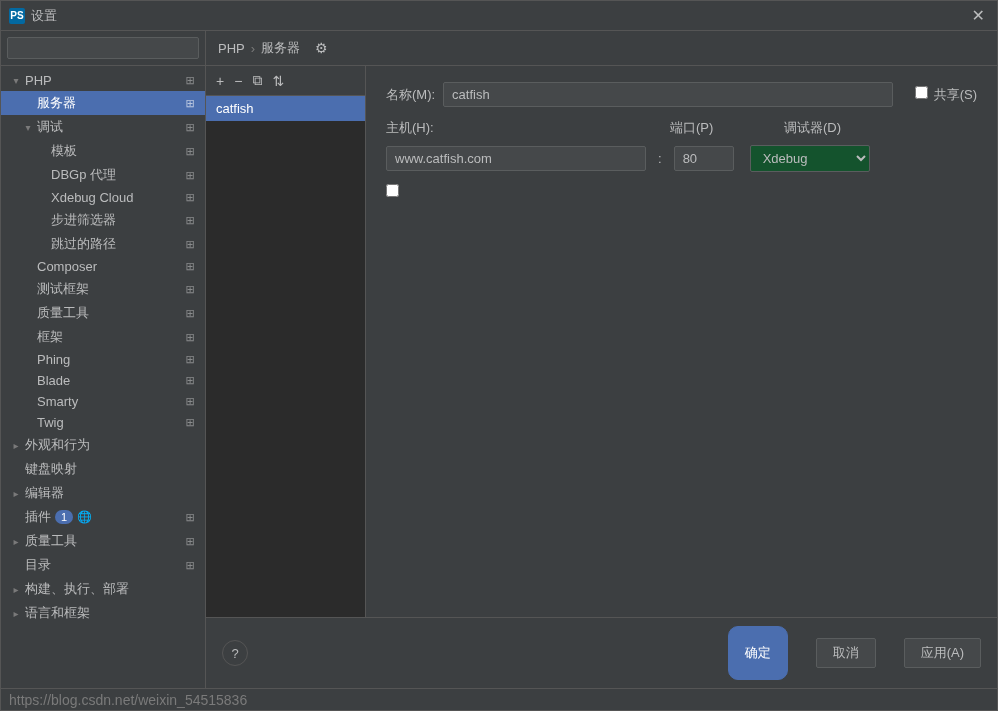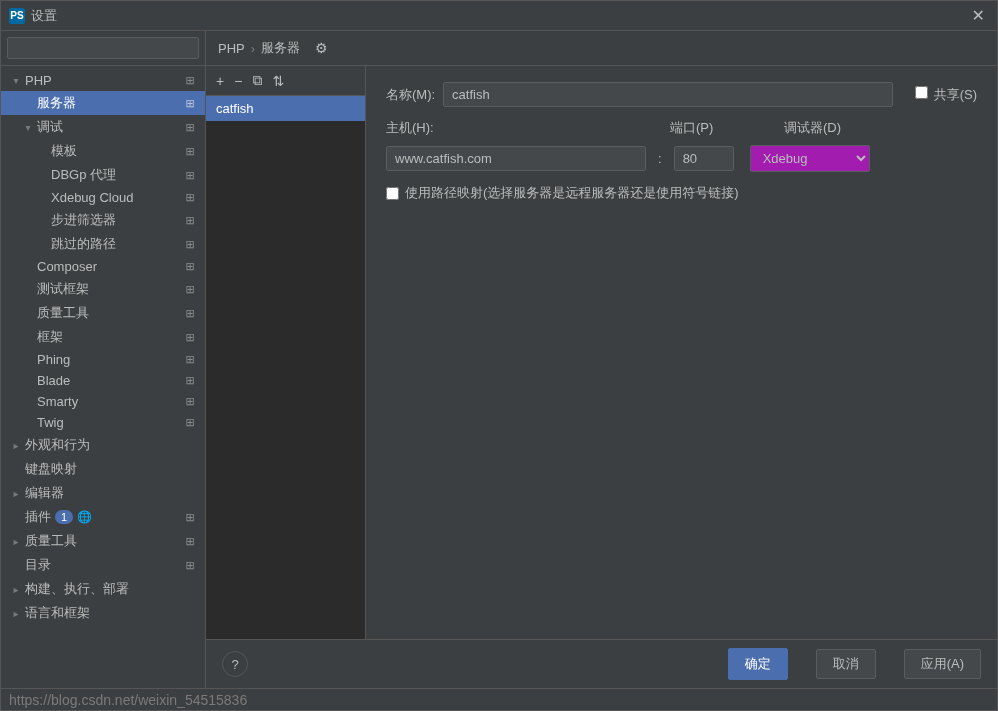--- a/index.html
+++ b/index.html
@@ -288,21 +288,21 @@
 
     .port-input {
       width: 60px;
     }
 
     .colon-sep {
       color: #bbbcbd;
     }
 
     .debugger-select {
-      background: #a21caf;
+      background: #14532d;
       border: 1px solid #5a5d5e;
       color: #bbbcbd;
       padding: 4px 8px;
       font-size: 13px;
       outline: none;
       border-radius: 2px;
       width: 120px;
     }
 
     .path-mapping-row {
@@ -338,24 +338,24 @@
       font-size: 13px;
       display: flex;
       align-items: center;
       justify-content: center;
     }
 
     .action-btn {
       background: #4b6eaf;
       border: 1px solid #4b6eaf;
       color: #ffffff;
-      padding: 6px 16px;
-      font-size: 13px;
-      cursor: pointer;
-      border-radius: 2px;
+      padding: 17px 16px;
+      font-size: 13px;
+      cursor: pointer;
+      border-radius: 10px;
       text-align: right;
     }
 
     .cancel-btn {
       background: #45484a;
       border: 1px solid #5a5d5e;
       color: #bbbcbd;
       padding: 5px 16px;
       font-size: 13px;
       cursor: pointer;
@@ -596,21 +596,20 @@
               <input class="form-input port-input" type="text" value="80" style="">
               <select class="debugger-select" style="margin-left:8px;">
                 <option>Xdebug</option>
                 <option>Zend Debugger</option>
               </select>
             </div>
           </div>
 
           <div class="path-mapping-row">
             <input type="checkbox" class="checkbox-input" style="">
-            <label class="form-label">使用路径映射(选择服务器是远程服务器还是使用符号链接)</label>
           </div>
 
         </div>
       </div>
 
       <div class="bottom-bar">
         <button class="help-btn">?</button>
         <button class="action-btn">确定</button>
         <button class="cancel-btn">取消</button>
         <button class="cancel-btn">应用(A)</button>

